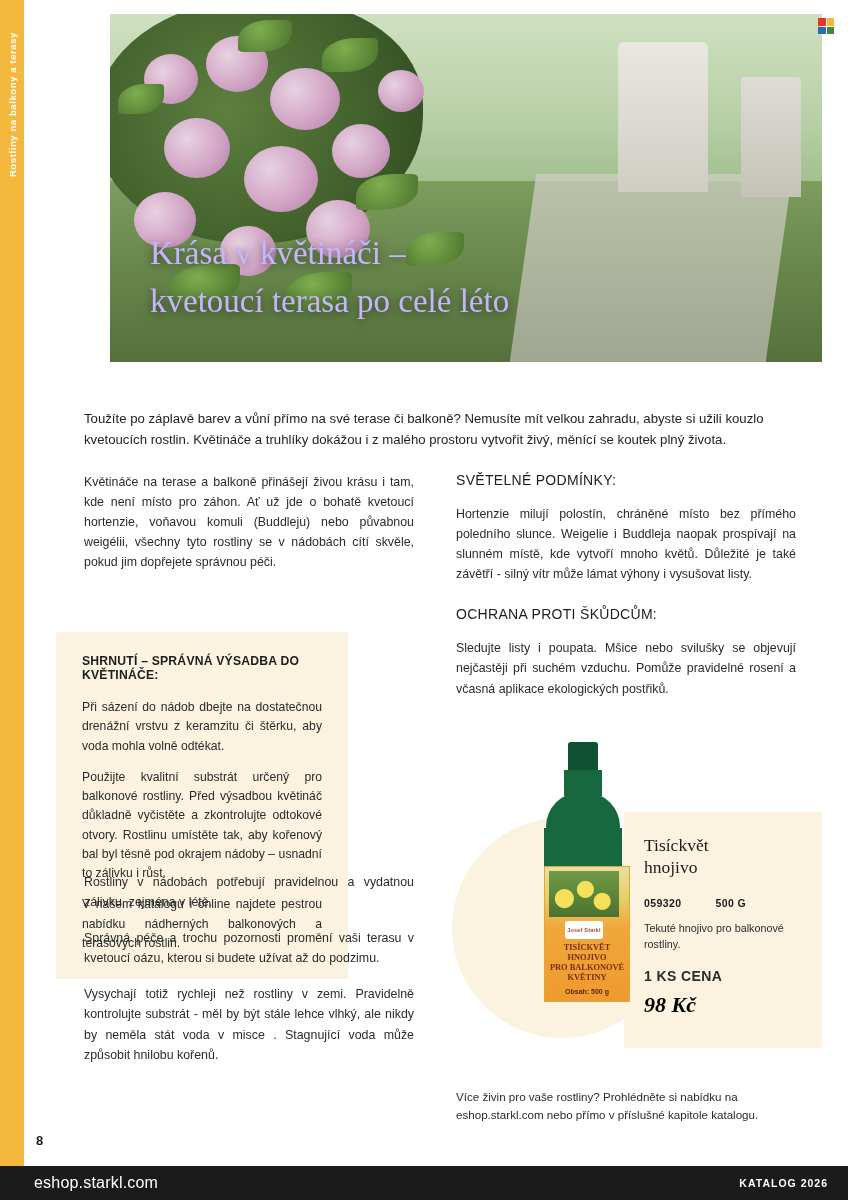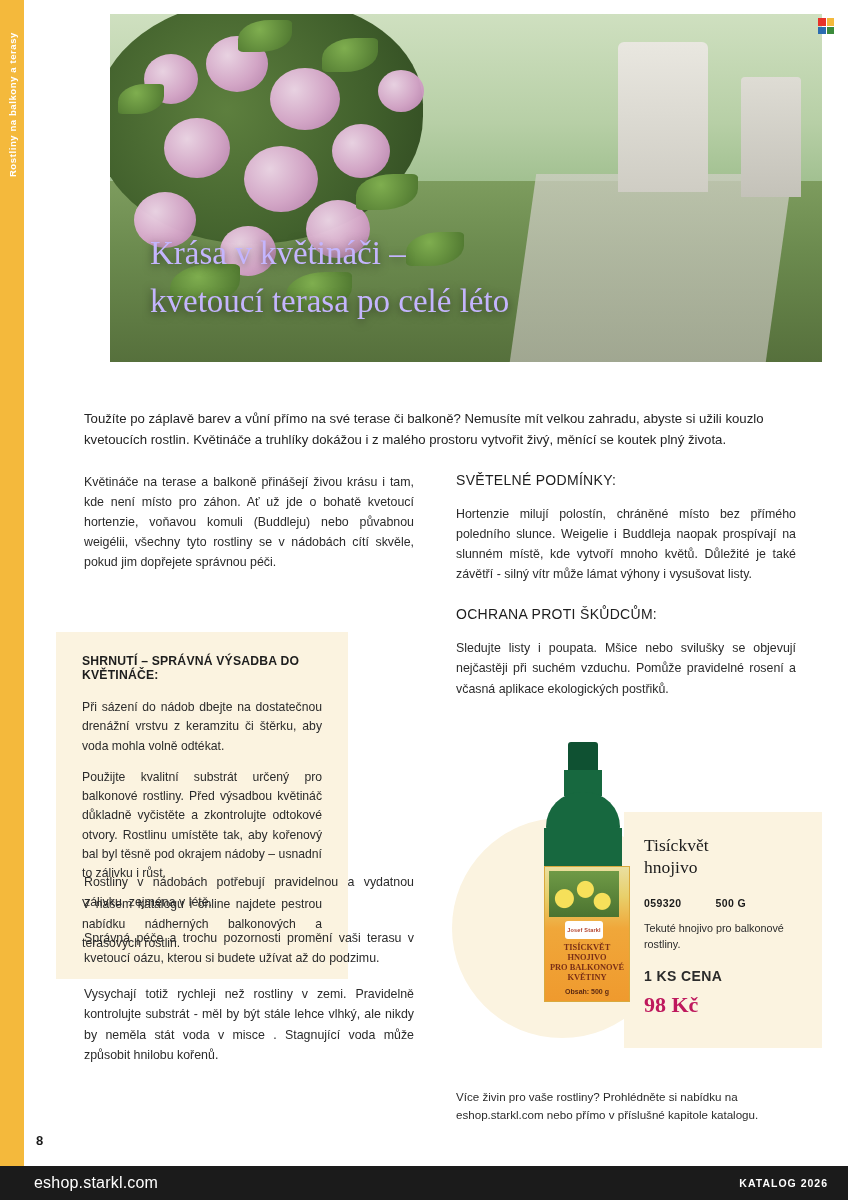--- a/index.html
+++ b/index.html
@@ -281,21 +281,22 @@
   .price-label {
     font-size: 14px;
     font-weight: 700;
     letter-spacing: .4px;
     margin-bottom: 8px;
   }
   .price-value {
     font-family: "Liberation Serif", serif;
     font-size: 22px;
     font-weight: 700;
-    color: #be185d;
+    color: #000000;
+    font-style: italic;
   }
   .product-note {
     position: absolute;
     left: 456px; top: 1064px;
     width: 348px;
     font-size: 11.6px;
     line-height: 1.55;
     color: #2b2b2b;
     margin-top: 24px;
   }

